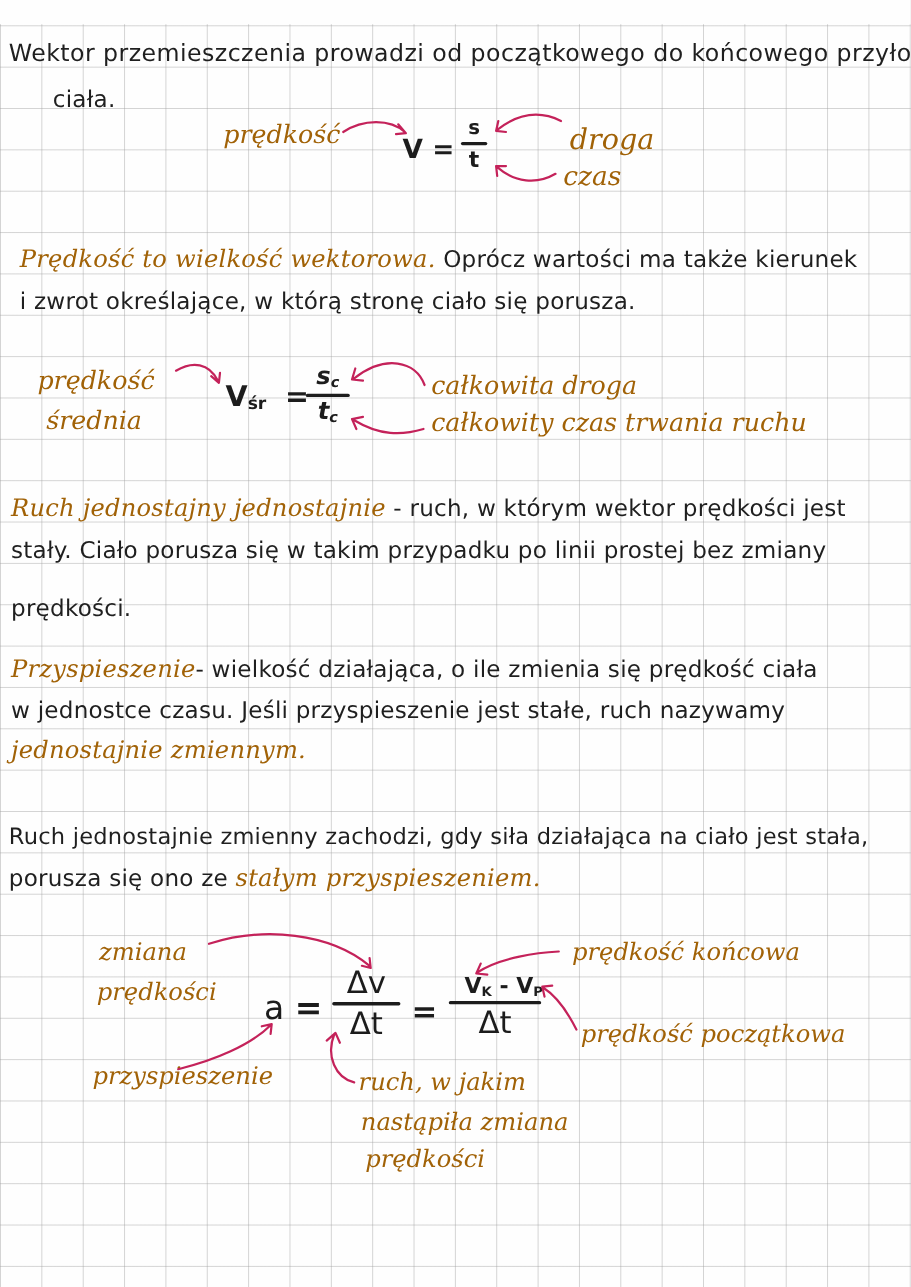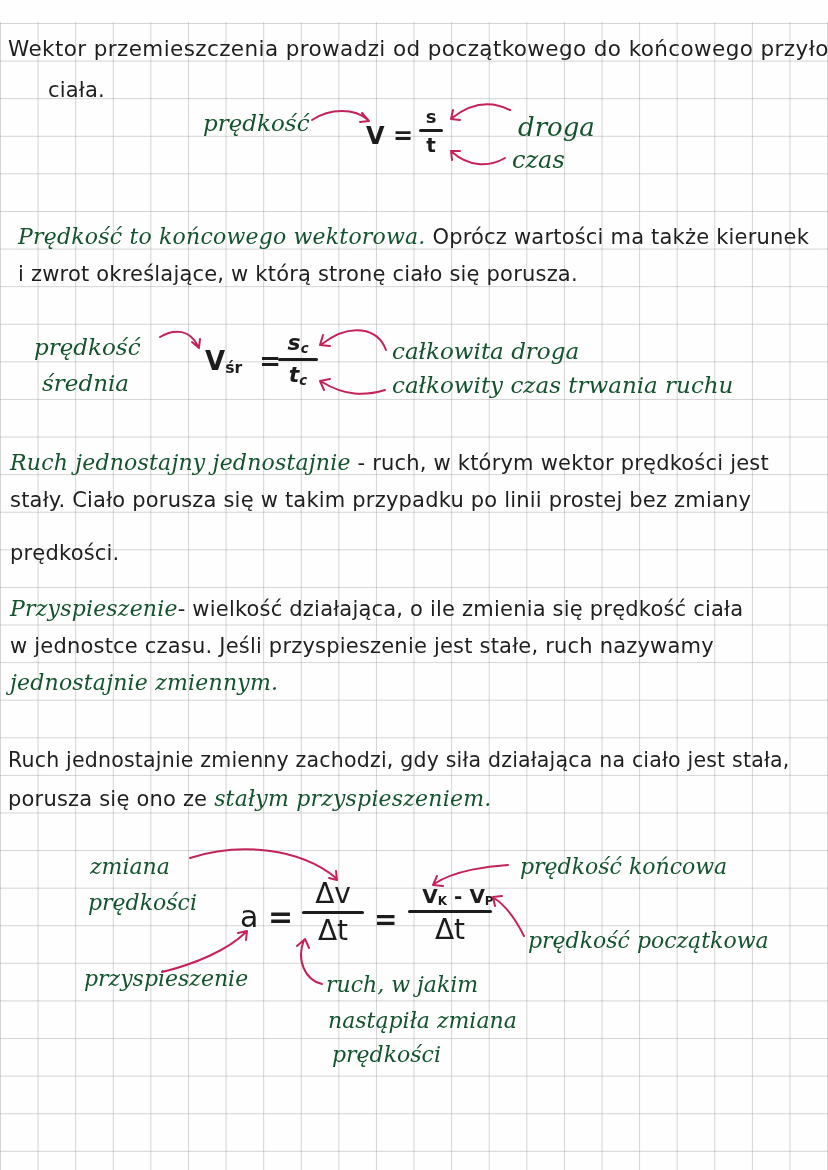--- a/index.html
+++ b/index.html
@@ -12,21 +12,21 @@
     background-size: 37.6px 37.6px;
     background-position: 0px 23px;
     font-family: "DejaVu Sans", sans-serif;
     color: #1f1f1f;
   }
   .top-strip { position:absolute; left:0; top:0; width:828px; height:22px; background:#fefefe; }
   .line {
     position: absolute; white-space: nowrap;
     font-size: 21px; letter-spacing: 0.2px; line-height: 1;
   }
-  .pink { color: #14532d; font-family: "DejaVu Serif", serif; font-style: italic; }
+  .pink { color: #a16207; font-family: "DejaVu Serif", serif; font-style: italic; }
   .blk { color: #1f1f1f; }
   .label { position: absolute; white-space: nowrap; font-size: 22px; line-height: 1; }
   .math { position: absolute; font-family: "DejaVu Sans", sans-serif; font-weight: bold; color: #1c1c1c; line-height: 1; white-space: nowrap; }
   .frac { position: absolute; display: flex; flex-direction: column; align-items: center; }
   .frac .num, .frac .den { font-family: "DejaVu Sans", sans-serif; font-weight: bold; color:#1c1c1c; line-height: 1; white-space: nowrap; }
   .frac .bar { height: 3px; background: #1c1c1c; width: 100%; margin: 3px 0; border-radius: 2px; }
   svg.arrows { position: absolute; left: 0; top: 0; width: 828px; height: 1170px; pointer-events: none; }
   svg.arrows path { fill: none; stroke: #c4225a; stroke-width: 2; stroke-linecap: round; stroke-linejoin: round; }
   sub { font-size: 0.6em; vertical-align: -0.2em; }
 </style>
@@ -42,21 +42,21 @@
 <div class="math" style="left:366px; top:124px; font-size:24px;"><span>V</span> <span>=</span></div>
 <div class="frac" style="left:419px; top:108px; width:24px;">
   <span class="num" style="font-size:18px;">s</span>
   <span class="bar"></span>
   <span class="den" style="font-size:20px;">t</span>
 </div>
 <div class="label pink" style="left:518px; top:114px; font-size:26px;">droga</div>
 <div class="label pink" style="left:512px; top:148px; font-size:24px;">czas</div>
 
 <div class="line" style="left:18px; top:226px;">
-  <span class="pink" style="font-size:22px;">Prędkość to końcowego wektorowa.</span>
+  <span class="pink" style="font-size:22px;">Prędkość to wielkość wektorowa.</span>
   <span class="blk">Oprócz wartości ma także kierunek</span>
 </div>
 <div class="line blk" style="left:18px; top:264px;">i zwrot określające, w którą stronę ciało się porusza.</div>
 
 <div class="label pink" style="left:34px; top:336px; font-size:23px;">prędkość</div>
 <div class="label pink" style="left:42px; top:372px; font-size:23px;">średnia</div>
 <div class="math" style="left:205px; top:348px; font-size:26px;">
   <span>V</span><sub>śr</sub>
   <span style="margin-left:8px;">=</span>
 </div>

